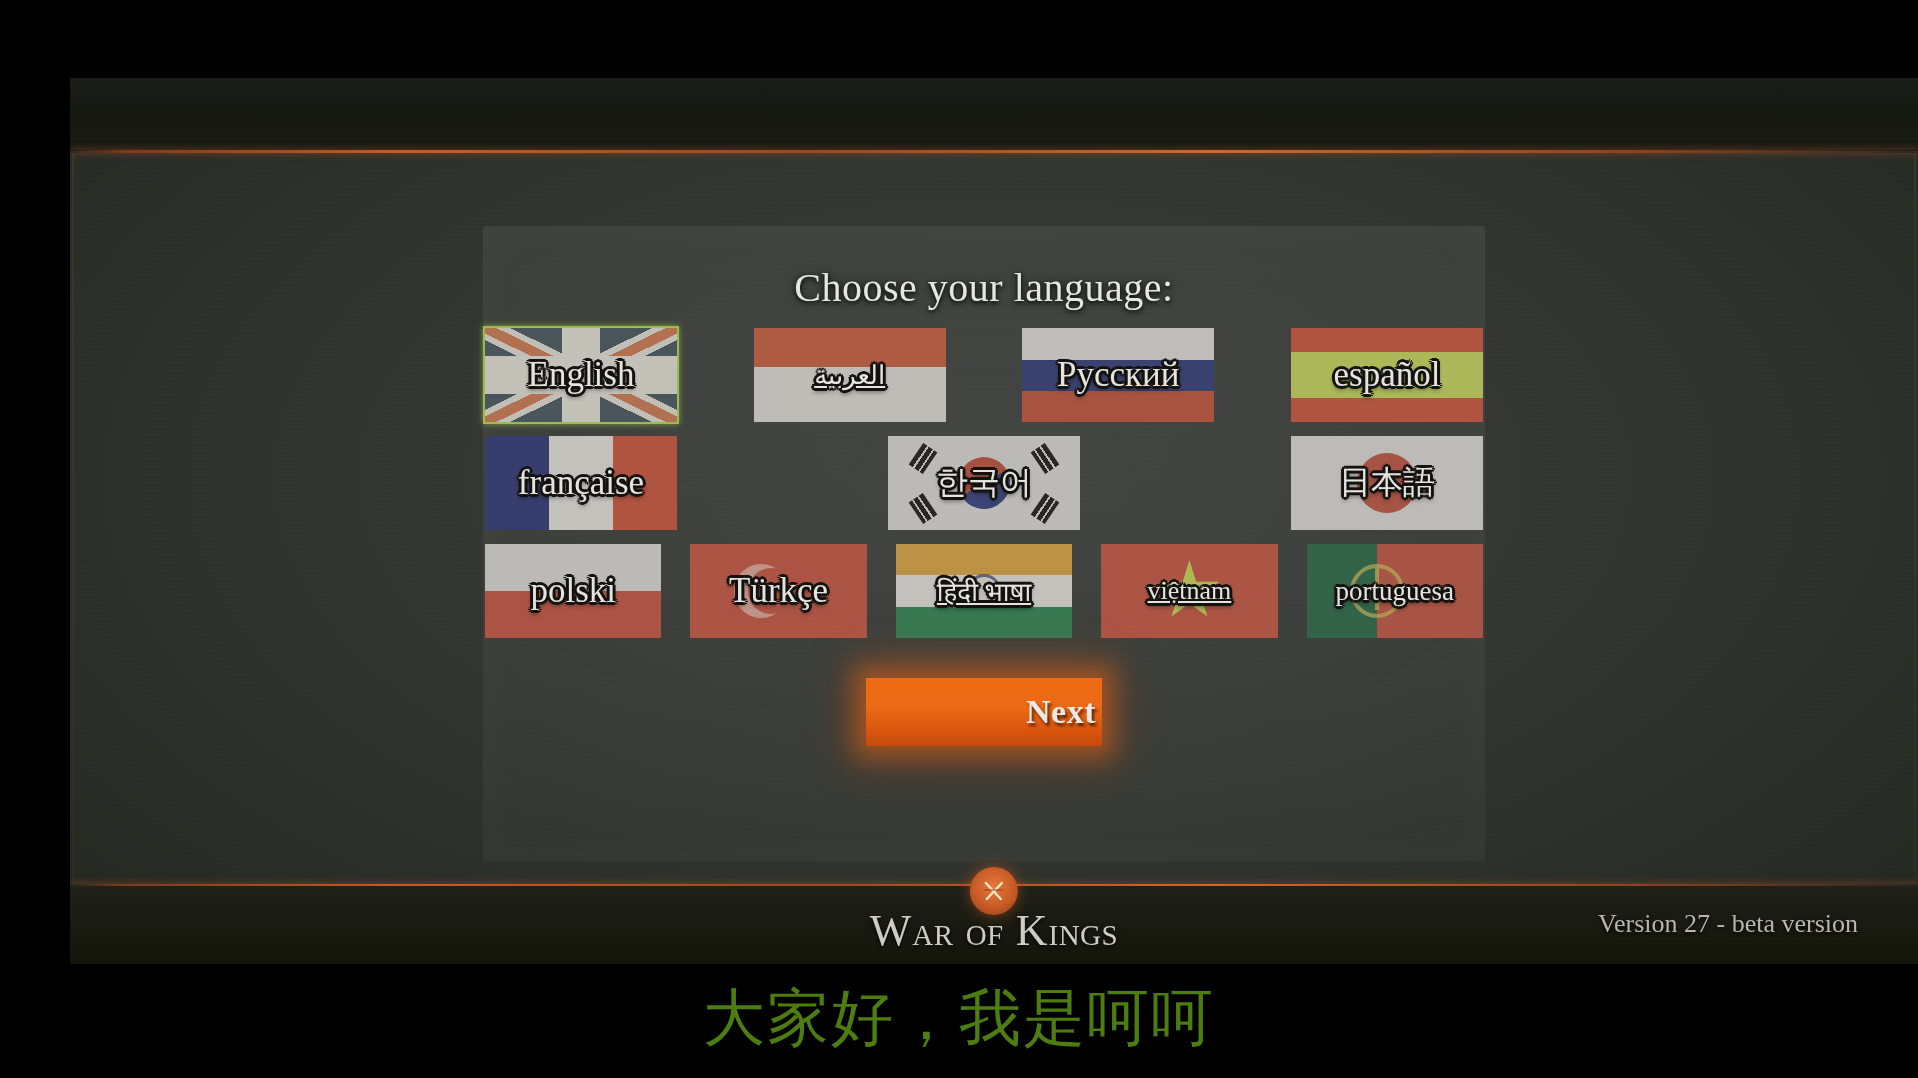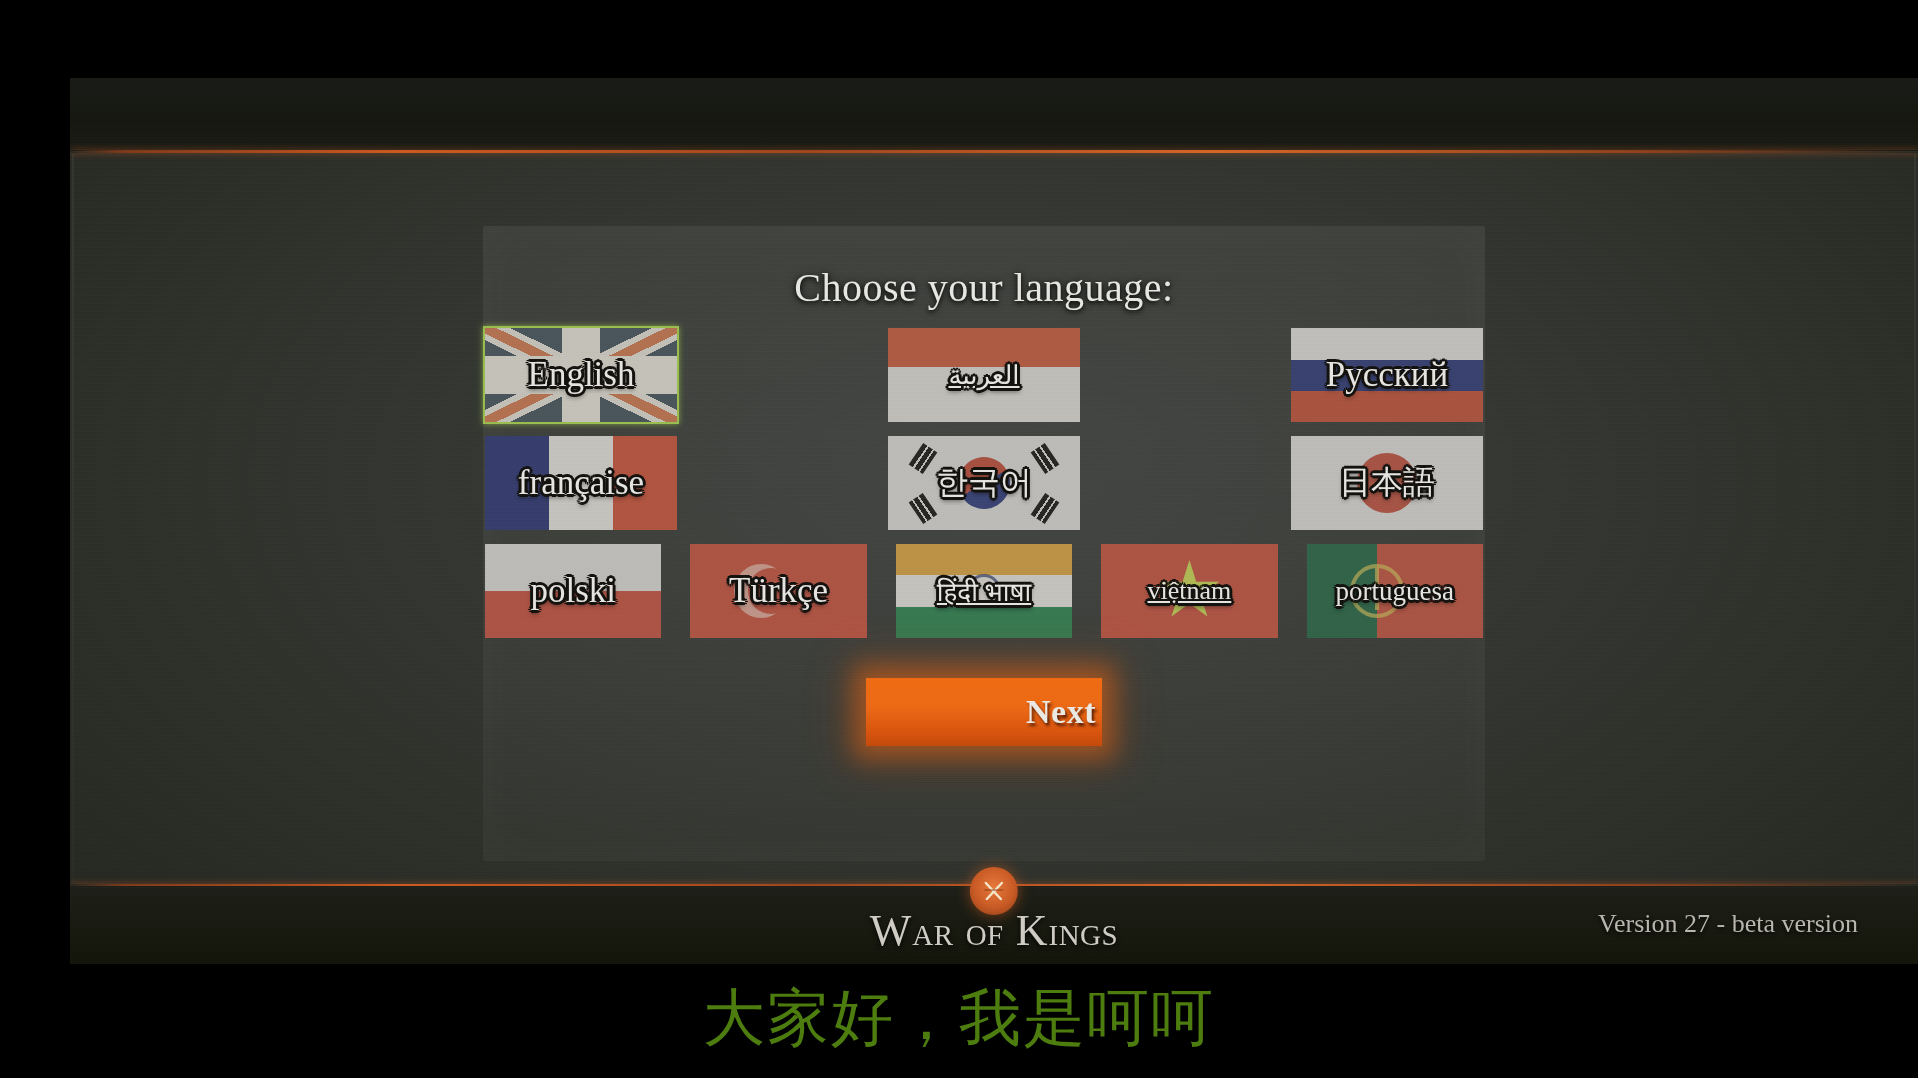--- a/index.html
+++ b/index.html
@@ -413,20 +413,24 @@
           <div class="flag-btn">
             <div class="flag-bg fl-ar"></div>
             <span class="flag-label sm">العربية</span>
           </div>
 
           <div class="flag-btn">
             <div class="flag-bg fl-ru"></div>
             <span class="flag-label">Русский</span>
           </div>
 
+          <div class="flag-btn">
+            <div class="flag-bg fl-es"></div>
+            <span class="flag-label">español</span>
+          </div>
         </div>
 
         <div class="flag-row" id="row-1">
 
           <div class="flag-btn">
             <div class="flag-bg fl-fr"></div>
             <span class="flag-label">française</span>
           </div>
 
 

